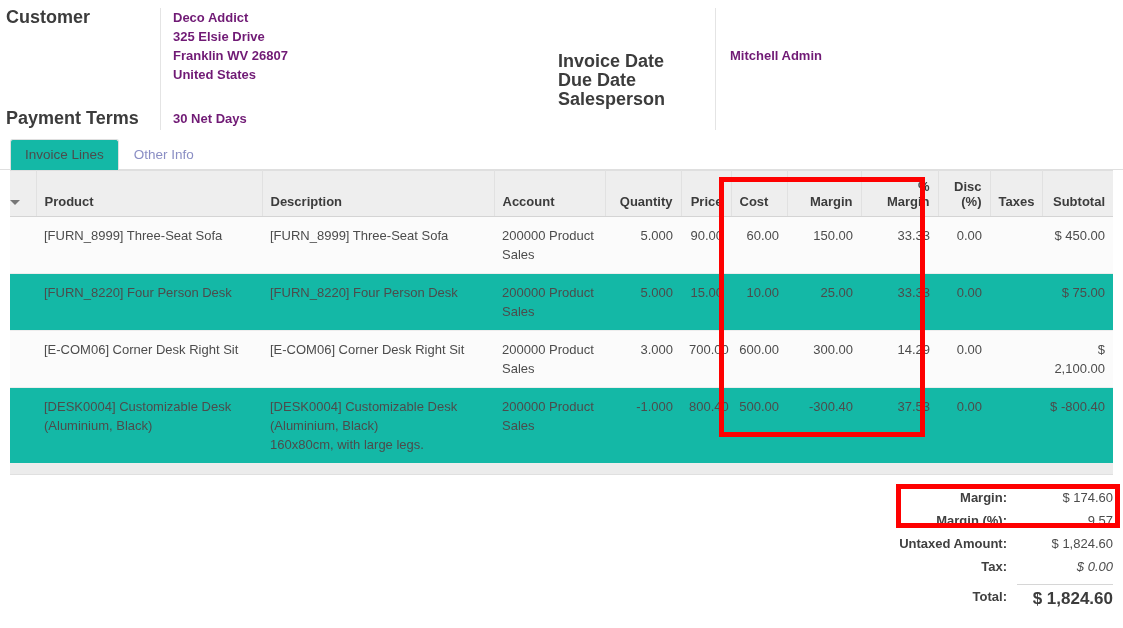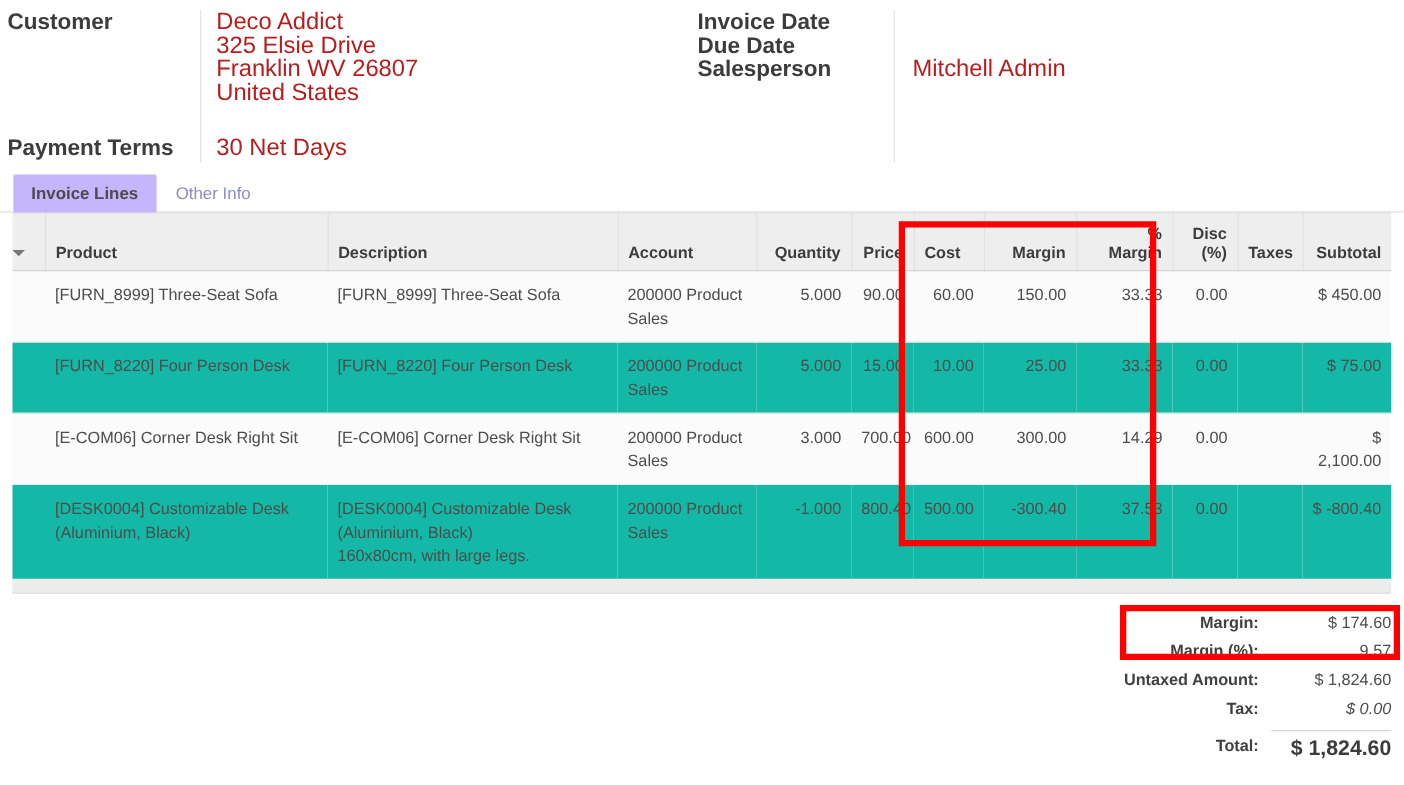--- a/index.html
+++ b/index.html
@@ -24,28 +24,29 @@
   .col-left  { width: 540px; }
   .col-right { width: 583px; }
 
   .labels {
     width: 160px;
     padding-left: 6px;
     font-size: 18px;
     font-weight: bold;
     color: #3c3c3c;
   }
-  .labels-right { width: 175px; padding-left: 18px; }
+  .labels-right { width: 175px; padding-left: 18px; margin-top: 44px; }
 
   .values {
     padding-left: 12px;
     border-left: 1px solid #e4e4e4;
-    font-size: 19px;
-    color: #b91c1c;
+    font-size: 13px;
+    color: #701a75;
     min-height: 100px;
+    font-weight: bold;
   }
   .values-right { padding-left: 14px; }
 
   .fld { height: 19px; line-height: 19px; white-space: nowrap; }
   .gap { height: 25px; }
 
   
   .tabs {
     position: relative;
     margin-top: 8px;
@@ -61,25 +62,24 @@
     color: #8a8ec4;
     border: 1px solid transparent;
     border-bottom: none;
     position: relative;
     top: 1px;
     cursor: pointer;
     line-height: 16px;
   }
   .tab.active {
     color: #4c4c4c;
-    background: #c4b5fd;
+    background: #14b8a6;
     border-color: #dfdfdf;
     border-top: 1px solid #dfdfdf;
     border-radius: 3px 3px 0 0;
-    font-weight: bold;
   }
 
   
   .lines-wrap { padding: 0 10px 0 10px; }
   table.lines {
     width: 1103px;
     border-collapse: collapse;
     font-size: 13px;
     table-layout: fixed;
   }

